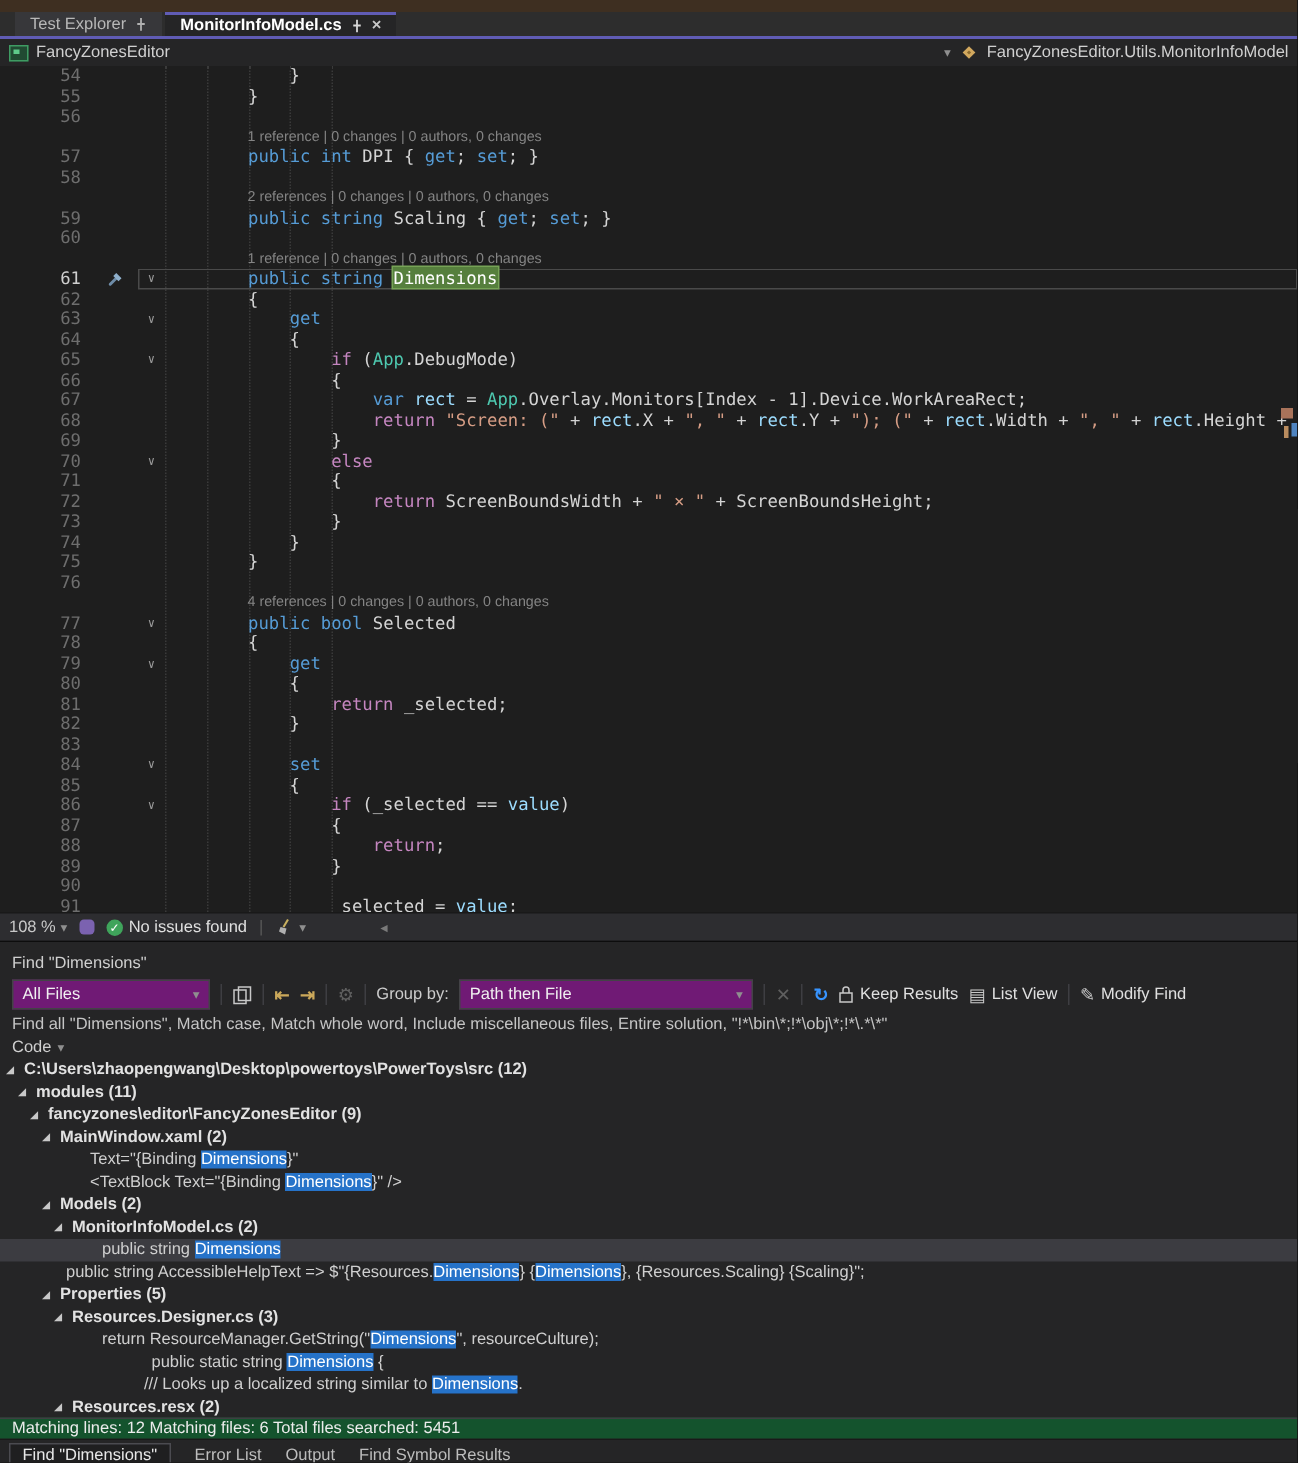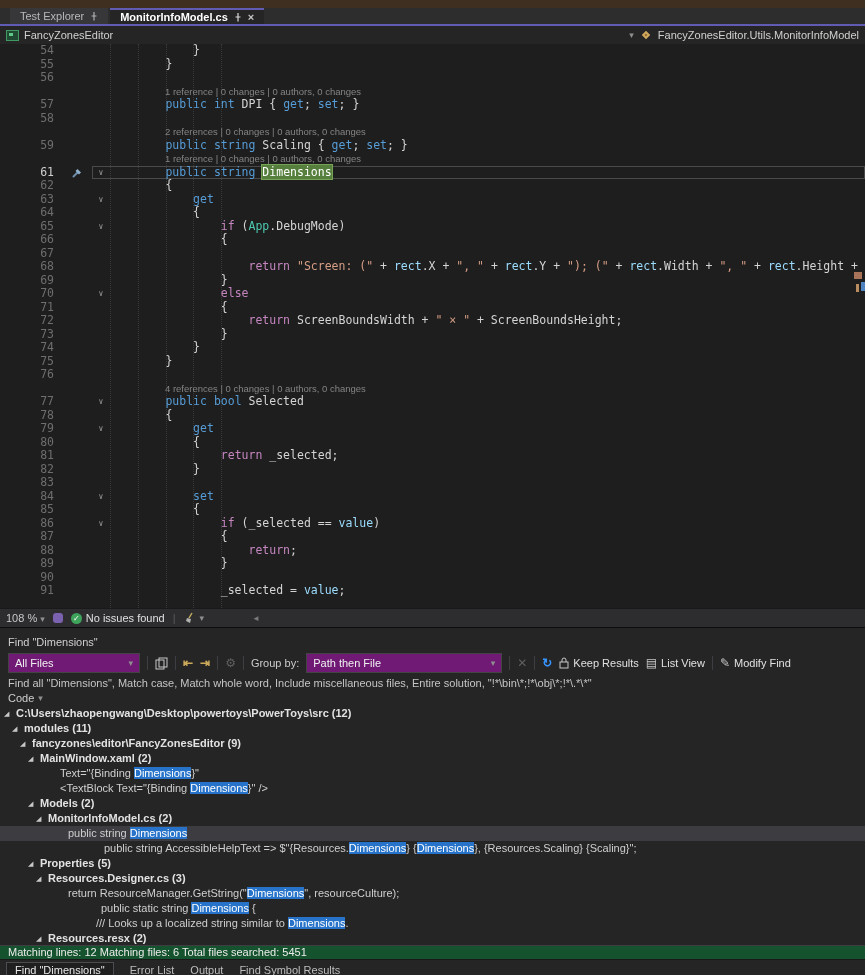--- a/index.html
+++ b/index.html
@@ -166,20 +166,28 @@
         </div>
         <div class="lens-row">2 references | 0 changes | 0 authors, 0 changes</div>
         <div class="code-row">
           <span class="ln">59</span>
           <span class="glyph"></span>
           <span class="wrap">
             <span class="fold"></span>
             <span class="code"><span class="c-p">        </span><span class="c-k">public</span><span class="c-p"> </span><span class="c-k">string</span><span class="c-p"> Scaling { </span><span class="c-k">get</span><span class="c-p">; </span><span class="c-k">set</span><span class="c-p">; }</span></span>
           </span>
         </div>
+        <div class="code-row">
+          <span class="ln">60</span>
+          <span class="glyph"></span>
+          <span class="wrap">
+            <span class="fold"></span>
+            <span class="code"></span>
+          </span>
+        </div>
         <div class="lens-row">1 reference | 0 changes | 0 authors, 0 changes</div>
         <div class="code-row cur">
           <span class="ln">61</span>
           <span class="glyph">
             <svg width="11" height="11" viewBox="0 0 11 11">
               <path d="M1.5 9.5 L5.5 5.5" stroke="#6e8ca8" stroke-width="2" stroke-linecap="round"></path>
               <path d="M5.5 2 L9 5.5 L7 7.5 L3.5 4 Z" fill="#8fb0cc"></path>
             </svg>
           </span>
           <span class="wrap">
@@ -223,20 +231,24 @@
           <span class="ln">66</span>
           <span class="glyph"></span>
           <span class="wrap">
             <span class="fold"></span>
             <span class="code"><span class="c-p">                {</span></span>
           </span>
         </div>
         <div class="code-row">
           <span class="ln">67</span>
           <span class="glyph"></span>
+          <span class="wrap">
+            <span class="fold"></span>
+            <span class="code"><span class="c-p">                    </span><span class="c-k">var</span><span class="c-p"> </span><span class="c-l">rect</span><span class="c-p"> = </span><span class="c-t">App</span><span class="c-p">.Overlay.Monitors[Index - 1].Device.WorkAreaRect;</span></span>
+          </span>
         </div>
         <div class="code-row">
           <span class="ln">68</span>
           <span class="glyph"></span>
           <span class="wrap">
             <span class="fold"></span>
             <span class="code"><span class="c-p">                    </span><span class="c-c">return</span><span class="c-p"> </span><span class="c-s">"Screen: ("</span><span class="c-p"> + </span><span class="c-l">rect</span><span class="c-p">.X + </span><span class="c-s">", "</span><span class="c-p"> + </span><span class="c-l">rect</span><span class="c-p">.Y + </span><span class="c-s">"); ("</span><span class="c-p"> + </span><span class="c-l">rect</span><span class="c-p">.Width + </span><span class="c-s">", "</span><span class="c-p"> + </span><span class="c-l">rect</span><span class="c-p">.Height + </span><span class="c-s">")"</span></span>
           </span>
         </div>
         <div class="code-row">
@@ -503,21 +515,21 @@
     <div class="fp-results">
         <div class="tree-row" style="padding-left: 4px;"><span class="tri">◢</span><span class="grp">C:\Users\zhaopengwang\Desktop\powertoys\PowerToys\src (12)</span></div>
         <div class="tree-row" style="padding-left: 12px;"><span class="tri">◢</span><span class="grp">modules (11)</span></div>
         <div class="tree-row" style="padding-left: 20px;"><span class="tri">◢</span><span class="grp">fancyzones\editor\FancyZonesEditor (9)</span></div>
         <div class="tree-row" style="padding-left: 28px;"><span class="tri">◢</span><span class="grp">MainWindow.xaml (2)</span></div>
         <div class="tree-row" style="padding-left: 60px;"><span>Text="{Binding </span><span class="mhl">Dimensions</span><span>}"</span></div>
         <div class="tree-row" style="padding-left: 60px;"><span>&lt;TextBlock Text="{Binding </span><span class="mhl">Dimensions</span><span>}" /&gt;</span></div>
         <div class="tree-row" style="padding-left: 28px;"><span class="tri">◢</span><span class="grp">Models (2)</span></div>
         <div class="tree-row" style="padding-left: 36px;"><span class="tri">◢</span><span class="grp">MonitorInfoModel.cs (2)</span></div>
         <div class="tree-row sel" style="padding-left: 68px;"><span>public string </span><span class="mhl">Dimensions</span></div>
-        <div class="tree-row" style="padding-left: 104px;"><span>public string AccessibleHelpText =&gt; $"{Resources.</span><span class="mhl">Dimensions</span><span>} {</span><span class="mhl">Dimensions</span><span>}, {Resources.Scaling} {Scaling}";</span></div>
+        <div class="tree-row" style="padding-left: 44px;"><span>public string AccessibleHelpText =&gt; $"{Resources.</span><span class="mhl">Dimensions</span><span>} {</span><span class="mhl">Dimensions</span><span>}, {Resources.Scaling} {Scaling}";</span></div>
         <div class="tree-row" style="padding-left: 28px;"><span class="tri">◢</span><span class="grp">Properties (5)</span></div>
         <div class="tree-row" style="padding-left: 36px;"><span class="tri">◢</span><span class="grp">Resources.Designer.cs (3)</span></div>
         <div class="tree-row" style="padding-left: 68px;"><span>return ResourceManager.GetString("</span><span class="mhl">Dimensions</span><span>", resourceCulture);</span></div>
         <div class="tree-row" style="padding-left: 101px;"><span>public static string </span><span class="mhl">Dimensions</span><span> {</span></div>
         <div class="tree-row" style="padding-left: 96px;"><span>///   Looks up a localized string similar to </span><span class="mhl">Dimensions</span><span>.</span></div>
         <div class="tree-row" style="padding-left: 36px;"><span class="tri">◢</span><span class="grp">Resources.resx (2)</span></div>
       </div>
 
     <div class="fp-status">Matching lines: 12 Matching files: 6 Total files searched: 5451</div>
     <div class="fp-tabs">

